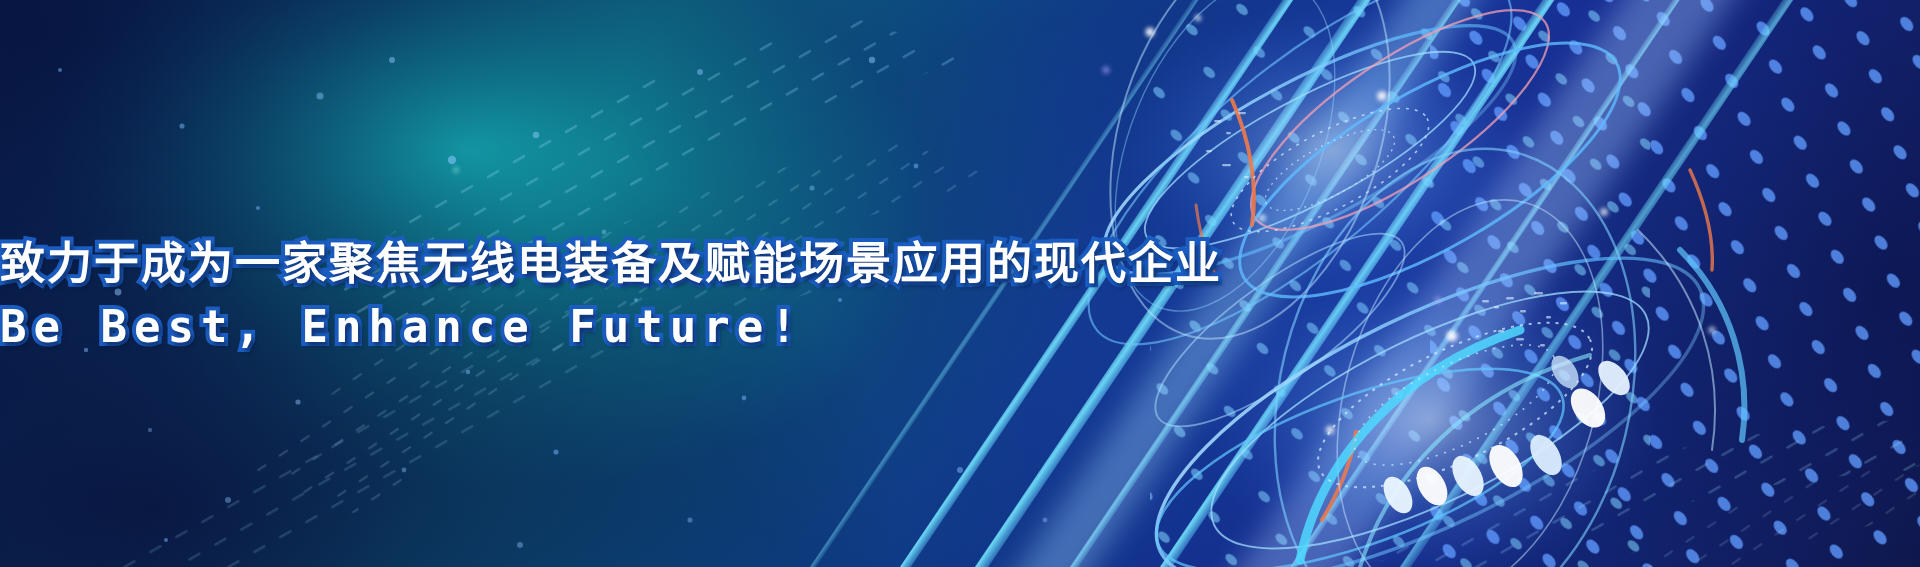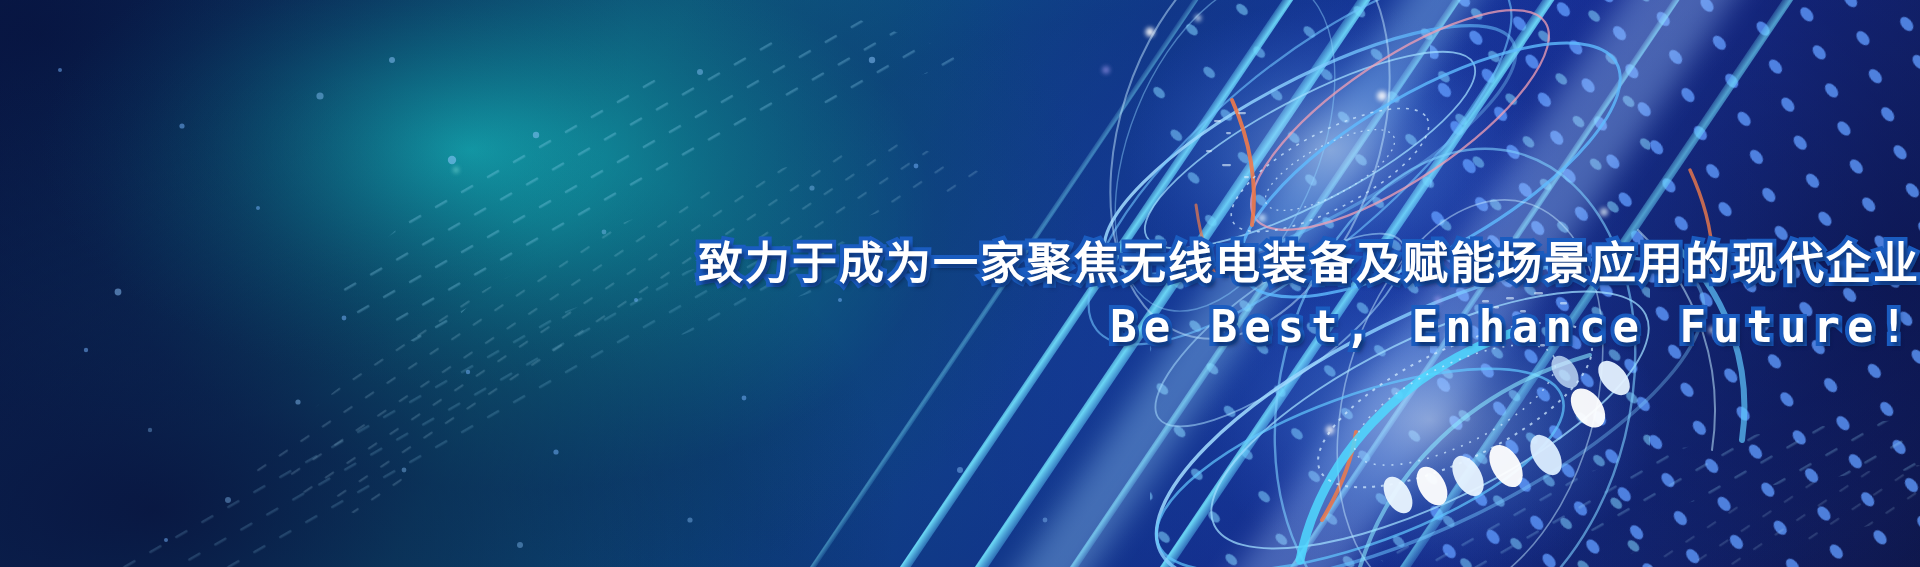--- a/index.html
+++ b/index.html
@@ -29,23 +29,23 @@
       radial-gradient(ellipse 1200px 720px at 8% 90%, rgba(8,16,58,0.82) 0%, rgba(8,16,58,0) 62%),
       radial-gradient(ellipse 900px 620px at 2% 6%, rgba(7,18,62,0.80) 0%, rgba(7,18,62,0) 66%),
       radial-gradient(ellipse 900px 900px at 99% 50%, rgba(9,16,66,0.62) 0%, rgba(9,16,66,0) 60%);
   }
   .bg-art{position:absolute; inset:0;}
   .bg-art svg{display:block;width:1920px;height:567px;}
 
   
   .copy{
     position:absolute;
-    left:0; right:0;
+    left:0; right:8px;
     top:236px;
-    text-align:right;
+    text-align:left;
     z-index:30;
     pointer-events:none;
   }
   .headline-cn{
     font-family:"DejaVu Sans","Liberation Sans",sans-serif;
     font-weight:700;
     font-size:45px;
     line-height:56px;
     letter-spacing:2px;
     color:#ffffff;

